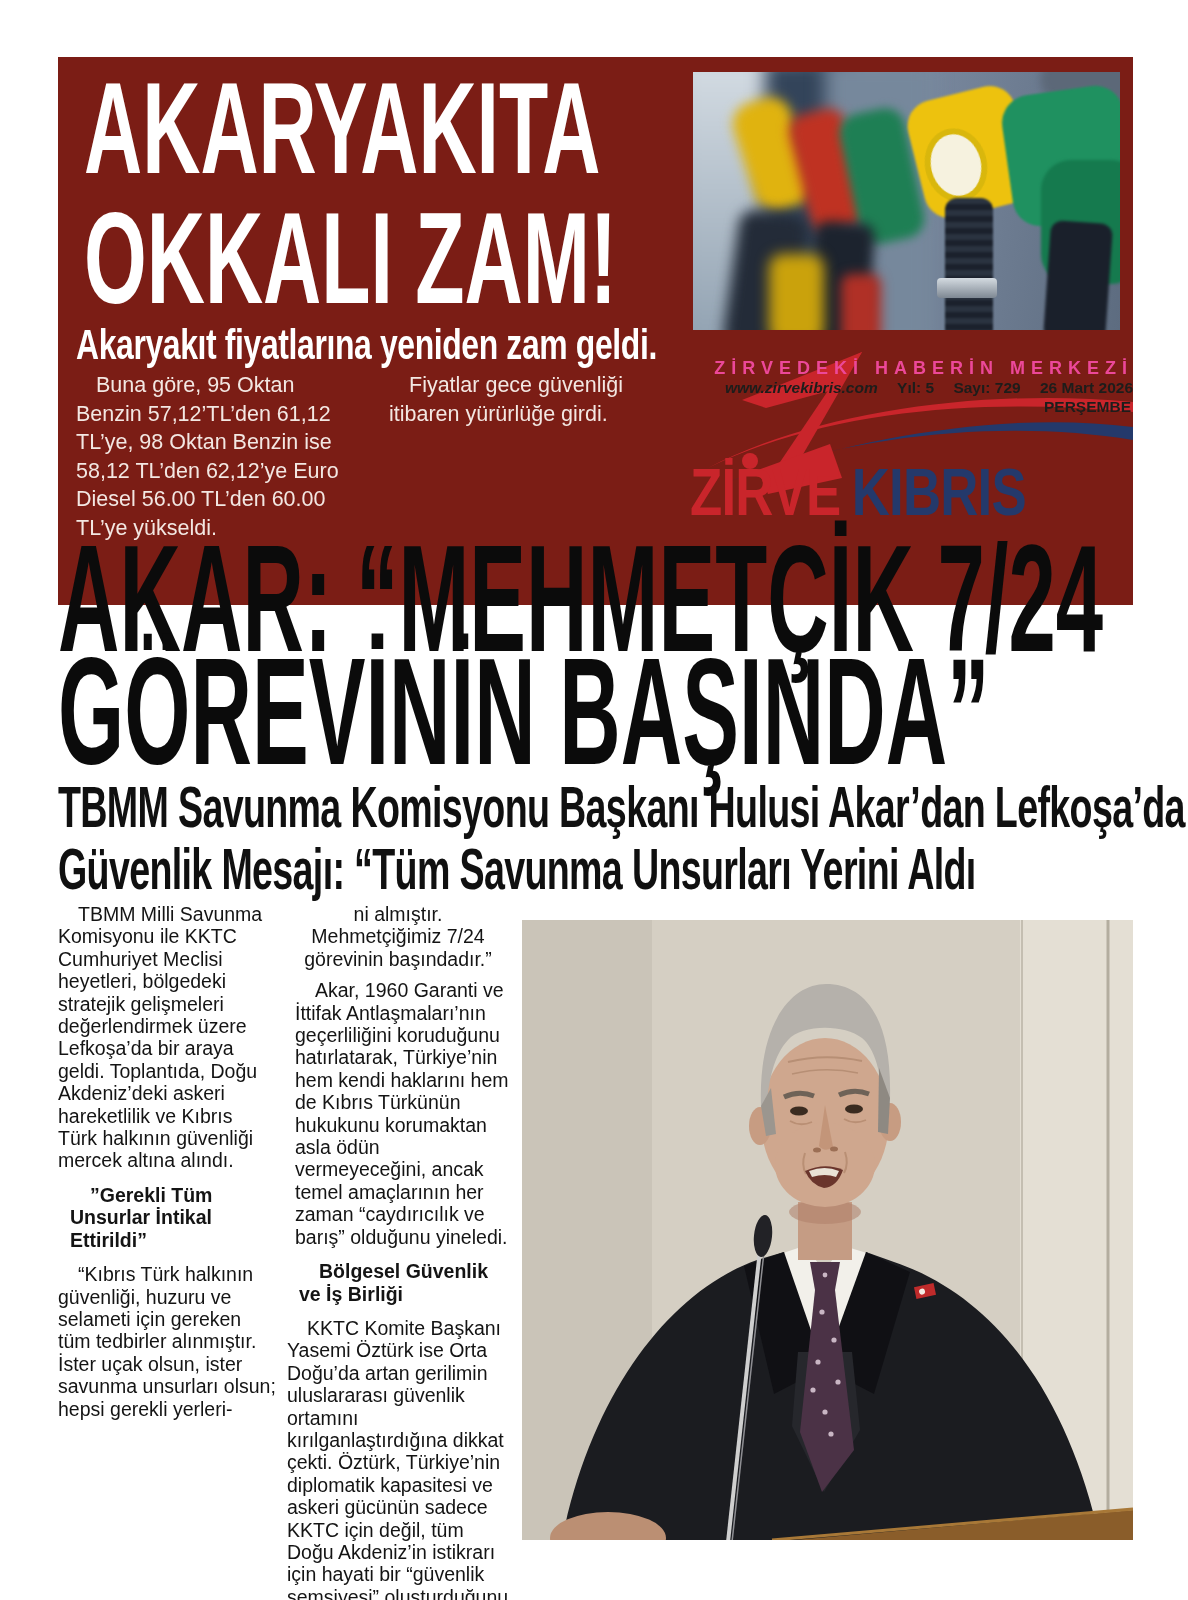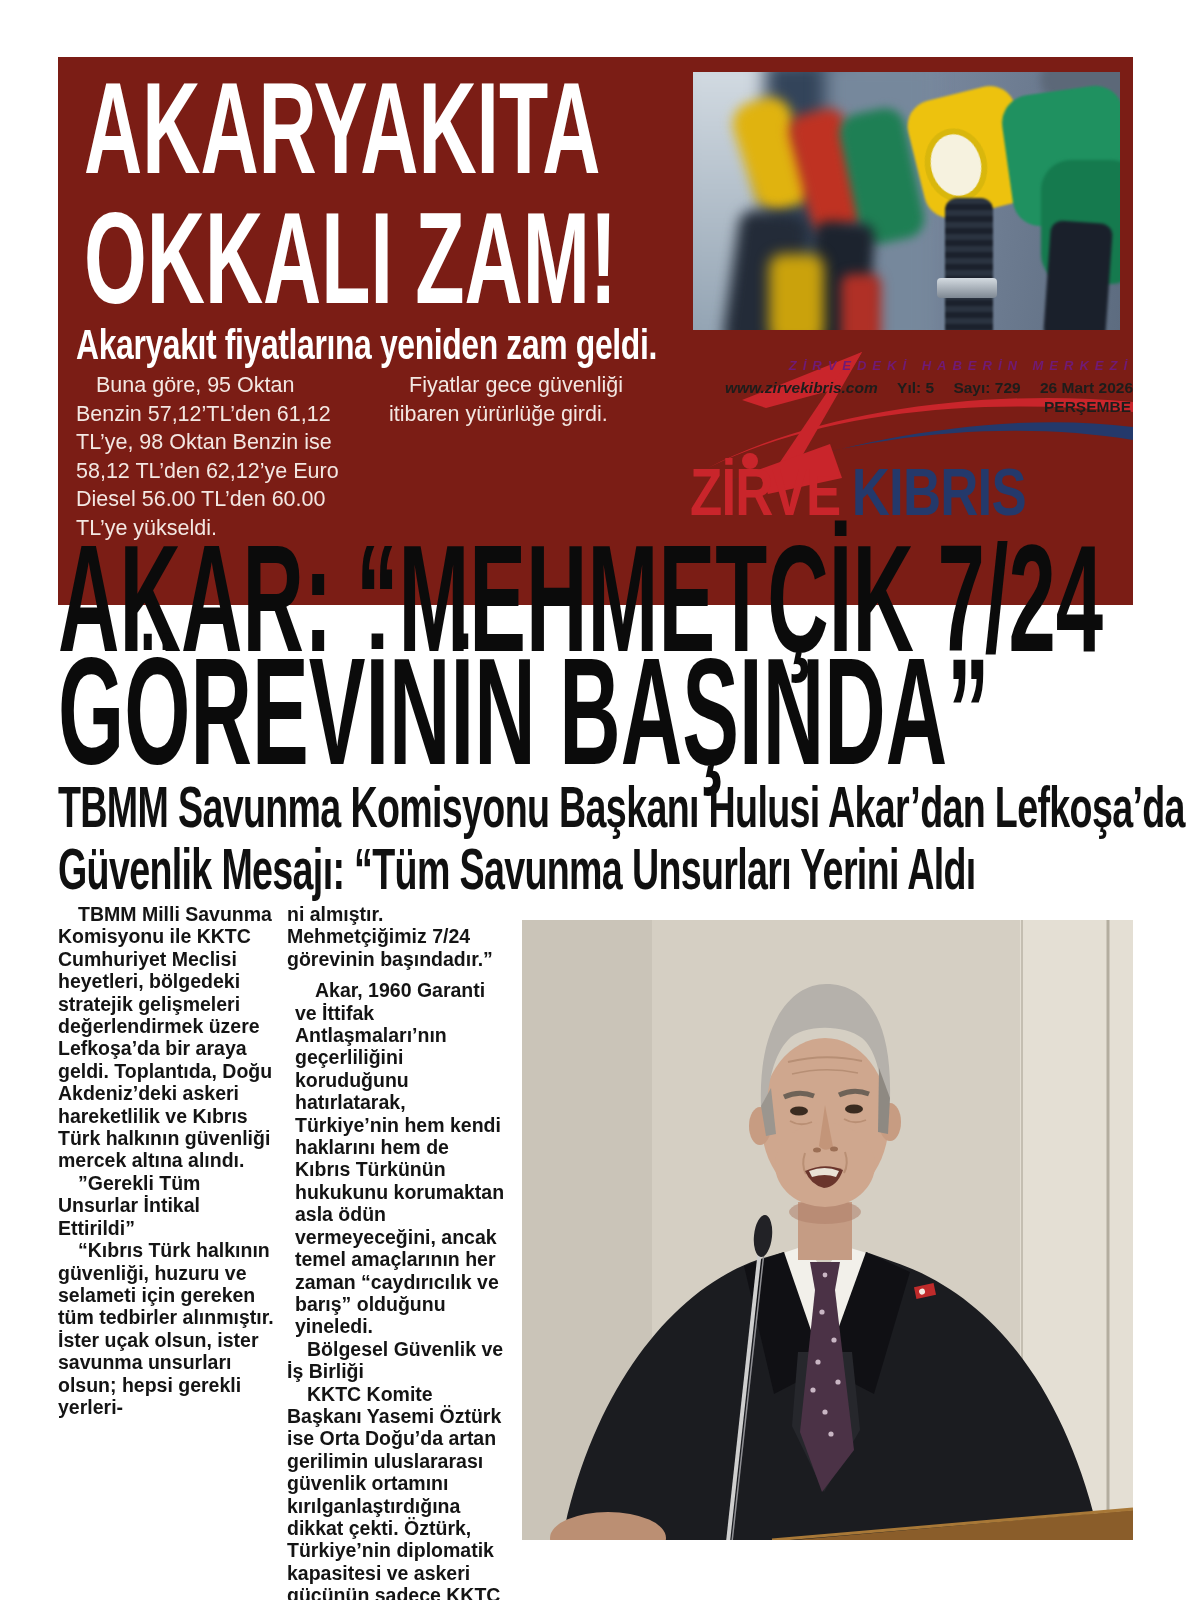--- a/index.html
+++ b/index.html
@@ -37,21 +37,21 @@
   .fhl1{top:12px;}
   .fhl2{top:142px;}
   .fsub{left:18px;top:264px;color:#fff;font-weight:bold;font-size:42px;white-space:nowrap;
         transform:scaleX(.76);transform-origin:0 0;letter-spacing:-.5px;}
   .fcols{left:18px;top:314px;width:640px;display:flex;gap:30px;color:#f3e7e2;font-size:21.5px;line-height:28.5px;}
   .fcols .col{width:283px;}
   .fcols p{margin:0;text-indent:20px;}
 
   
   .masthead{left:690px;top:348px;width:443px;height:182px;}
-  .mh-tagline{right:0;top:10px;font-size:13px;font-weight:bold;letter-spacing:6px;color:#701a75;white-space:nowrap;font-style:italic;}
+  .mh-tagline{right:0;top:10px;font-size:18px;font-weight:bold;letter-spacing:6px;color:#ec4899;white-space:nowrap;}
   .mh-info{right:0;top:31px;font-size:15.5px;font-weight:bold;color:#1d1d1b;white-space:nowrap;}
   .mh-info span{margin-left:15px;}
   .mh-day{right:2px;top:50px;font-size:15.5px;font-weight:bold;color:#1d1d1b;}
   .mh-word{left:0;bottom:0;font-size:66px;font-weight:bold;white-space:nowrap;
            transform:scaleX(.8);transform-origin:0 100%;letter-spacing:-1px;}
   .mh-word .red{color:#c9252b;}
   .mh-word .navy{color:#24396b;margin-left:14px;}
   .mh-svg{left:0;top:0;}
 
   
@@ -60,23 +60,23 @@
   .mh1{top:538px;}
   .mh2{top:651px;}
   .subhl{left:58px;color:#101010;font-weight:bold;font-size:57px;line-height:62px;white-space:nowrap;
          transform:scaleX(.66);transform-origin:0 0;letter-spacing:-1px;}
   .sh1{top:776px;}
   .sh2{top:838px;}
 
   .bodycol{top:903px;color:#141414;font-size:19.5px;line-height:22.4px;}
   .bcol1{left:58px;width:218px;}
   .bcol2{left:287px;width:222px;}
-  .bodycol p{margin:0;text-indent:20px;font-weight:bold;}
-  .bodycol p.noindent{text-indent:0;}
-  .bodycol .bold-head{font-weight:bold;text-indent:20px;margin:0;}
+  .bodycol p{margin:0;text-indent:20px;}
+  .bodycol p.noindent{text-indent:0;text-align:center;}
+  .bodycol .bold-head{font-weight:bold;text-indent:20px;margin:12px;}
   .bodycol p.gap{margin-top:9px;margin-left:8px;}
 
   .akar-photo{left:522px;top:920px;width:611px;height:620px;}
 </style>
 </head>
 <body>
 
 <div class="page">
 
   <section class="abs redbox">

